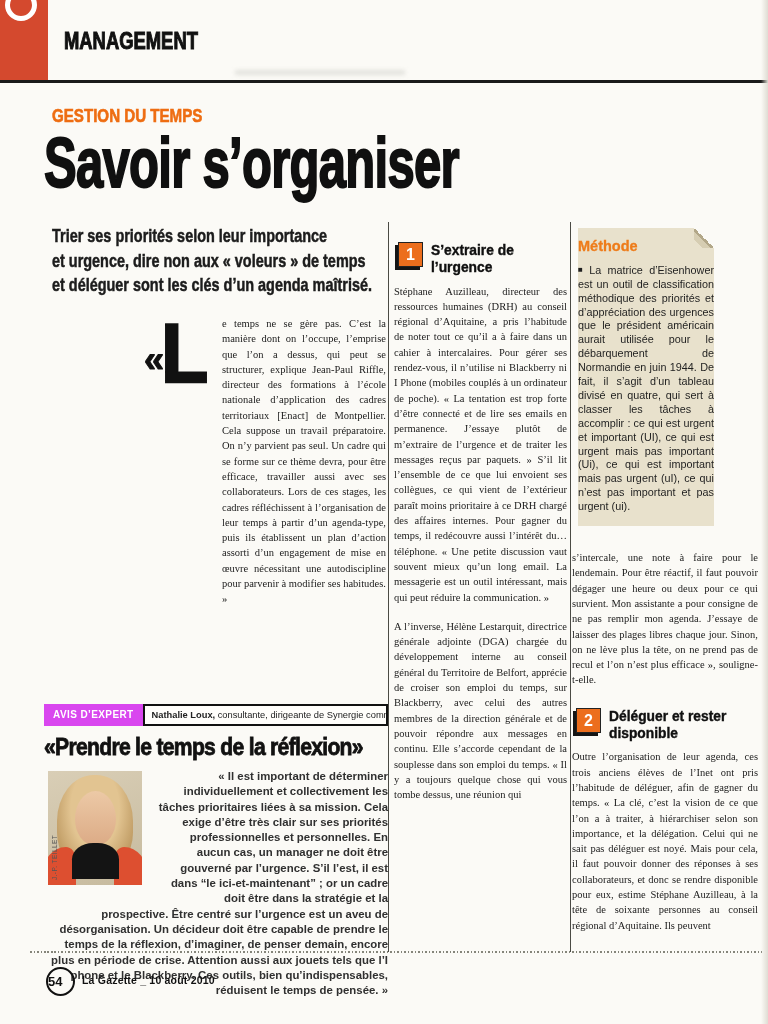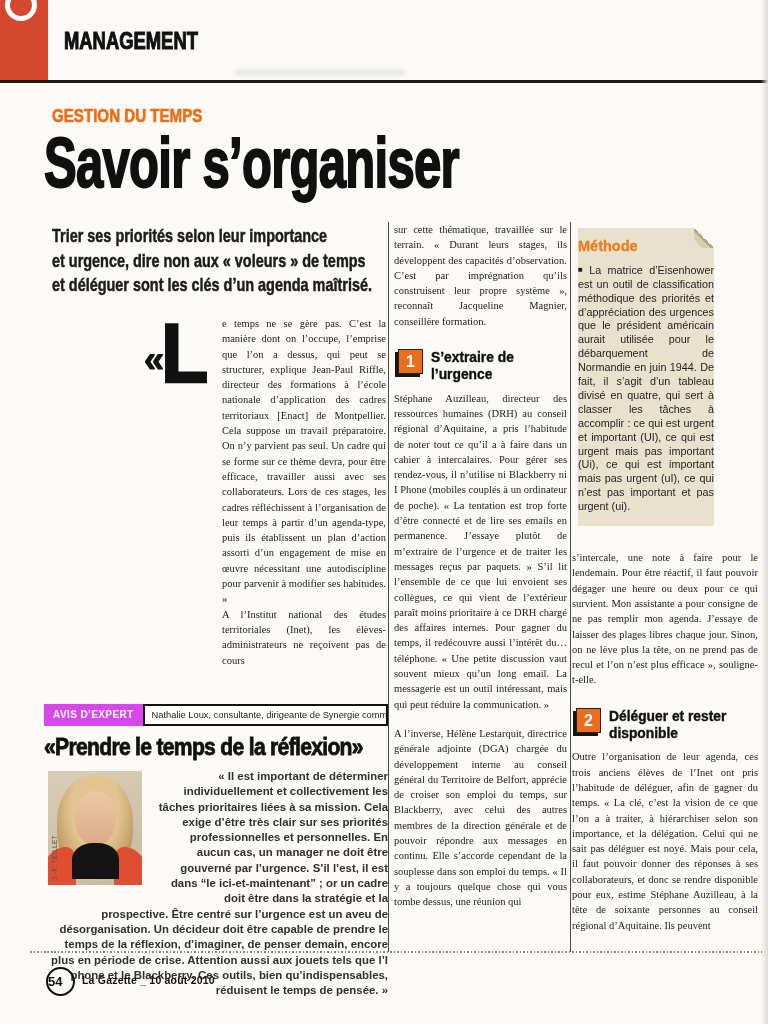--- a/index.html
+++ b/index.html
@@ -53,21 +53,21 @@
   .method-body{font-size:10.8px;line-height:13.9px;color:#1f1f1f;text-align:justify;}
   .method-bullet{font-size:8px;vertical-align:1.5px;margin-right:3px;}
 
   
   .expert{position:absolute;left:44px;top:704px;width:344px;}
   .expert-bar{display:flex;align-items:stretch;height:22px;}
   .expert-label{background:#d946ef;color:#fff;font-weight:700;font-size:10px;line-height:22px;
                 padding:0 9px;letter-spacing:.4px;white-space:nowrap;}
   .expert-byline{flex:1;border:2px solid #111;background:#fffefb;font-size:9.3px;line-height:18px;
                  padding:0 7px;color:#222;white-space:nowrap;overflow:hidden;}
-  .expert-byline .bname{font-weight:400;}
+  .expert-byline .bname{font-weight:700;}
   .expert-headline{margin-top:9px;font-weight:700;font-size:24px;line-height:1;color:#111;letter-spacing:-.8px;
                    transform:scaleX(.88);transform-origin:left top;white-space:nowrap;-webkit-text-stroke:.8px #111;}
   .expert-body{margin-top:10px;font-weight:700;font-size:11.4px;line-height:15.3px;color:#303030;text-align:right;}
 
   .photo{float:left;width:94px;height:114px;margin:2px 12px 20px 4px;position:relative;overflow:hidden;
          background:linear-gradient(160deg,#d9ceb6,#c6ba9e);}
   .hair{position:absolute;left:9px;top:4px;width:76px;height:96px;border-radius:48% 48% 40% 40%;
         background:radial-gradient(ellipse at 50% 35%,#e2c491 0 45%,#c3a069 75%,#a8874f 100%);}
   .face{position:absolute;left:27px;top:20px;width:41px;height:54px;border-radius:50% 50% 46% 46%/52% 52% 48% 48%;
         background:linear-gradient(#ecc9a6,#dcab86);}
@@ -110,25 +110,23 @@
   <div class="colrule r1"></div>
   <div class="colrule r2"></div>
 
   <div class="dropcap">
     <span class="dc-quote">«</span>
     <span class="dc-letter">L</span>
   </div>
 
   <div class="body-col col1">
     <p>e temps ne se gère pas. C’est la manière dont on l’occupe, l’emprise que l’on a dessus, qui peut se structurer, explique Jean-Paul Riffle, directeur des formations à l’école nationale d’application des cadres territoriaux [Enact] de Montpellier. Cela suppose un travail préparatoire. On n’y parvient pas seul. Un cadre qui se forme sur ce thème devra, pour être efficace, travailler aussi avec ses collaborateurs. Lors de ces stages, les cadres réfléchissent à l’organisation de leur temps à partir d’un agenda-type, puis ils établissent un plan d’action assorti d’un engagement de mise en œuvre nécessitant une autodiscipline pour parvenir à modifier ses habitudes. »</p>
-    <p>A l’Institut national des études territoriales (Inet), les élèves-administrateurs ne reçoivent pas de cours</p>
   </div>
 
   <div class="body-col col2">
-    <p>sur cette thématique, travaillée sur le terrain. « Durant leurs stages, ils développent des capacités d’observation. C’est par imprégnation qu’ils construisent leur propre système », reconnaît Jacqueline Magnier, conseillère formation.</p>
     <div class="section-head">
       <span class="num-box">1</span>
       <span class="section-title">S’extraire de l’urgence</span>
     </div>
     <p>Stéphane Auzilleau, directeur des ressources humaines (DRH) au conseil régional d’Aquitaine, a pris l’habitude de noter tout ce qu’il a à faire dans un cahier à intercalaires. Pour gérer ses rendez-vous, il n’utilise ni Blackberry ni I Phone (mobiles couplés à un ordinateur de poche). « La tentation est trop forte d’être connecté et de lire ses emails en permanence. J’essaye plutôt de m’extraire de l’urgence et de traiter les messages reçus par paquets. » S’il lit l’ensemble de ce que lui envoient ses collègues, ce qui vient de l’extérieur paraît moins prioritaire à ce DRH chargé des affaires internes. Pour gagner du temps, il redécouvre aussi l’intérêt du… téléphone. « Une petite discussion vaut souvent mieux qu’un long email. La messagerie est un outil intéressant, mais qui peut réduire la communication. »</p>
     <p class="mt14">A l’inverse, Hélène Lestarquit, directrice générale adjointe (DGA) chargée du développement interne au conseil général du Territoire de Belfort, apprécie de croiser son emploi du temps, sur Blackberry, avec celui des autres membres de la direction générale et de pouvoir répondre aux messages en continu. Elle s’accorde cependant de la souplesse dans son emploi du temps. « Il y a toujours quelque chose qui vous tombe dessus, une réunion qui</p>
   </div>
 
   <div class="body-col col3">
     <div class="method-box">

